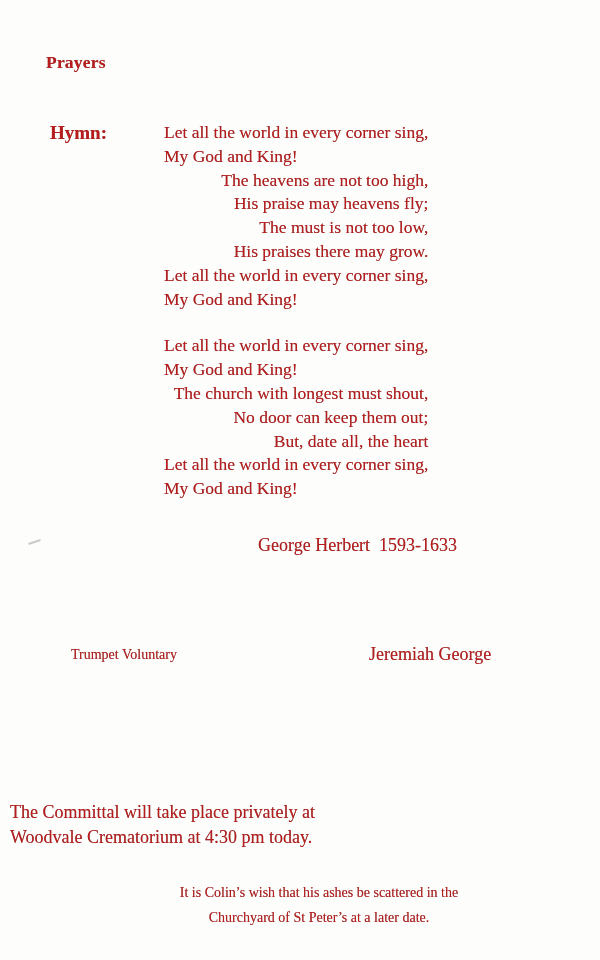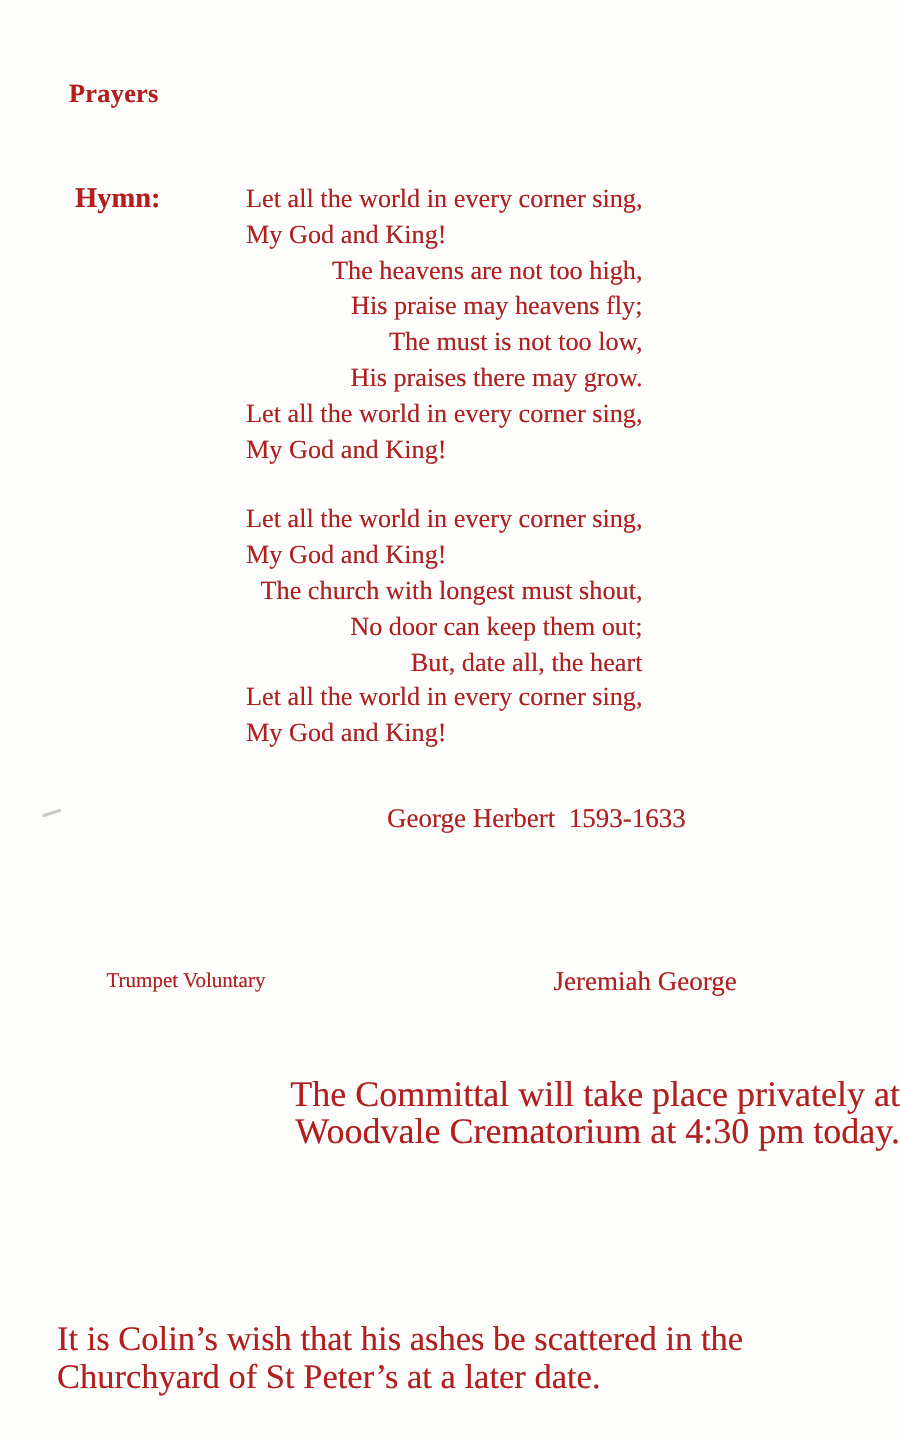--- a/index.html
+++ b/index.html
@@ -83,33 +83,34 @@
     position: absolute;
     left: 369px;
     top: 644px;
     font-size: 18px;
   }
 
   .committal-block {
     position: absolute;
     left: 10px;
     width: 590px;
-    top: 718px;
-    text-align: right;
-    font-size: 24px;
+    top: 800px;
+    text-align: left;
+    font-size: 18px;
     line-height: 24.5px;
   }
   .committal-block p { margin: 0; }
 
   .ashes-block {
     position: absolute;
     left: 38px;
     width: 562px;
     top: 880px;
-    font-size: 23px;
+    text-align: center;
+    font-size: 14px;
     line-height: 25px;
   }
   .ashes-block p { margin: 0; }
 </style>
 </head>
 <body>
 
 <div class="page">
 
   <h2 class="prayers-heading">Prayers</h2>

